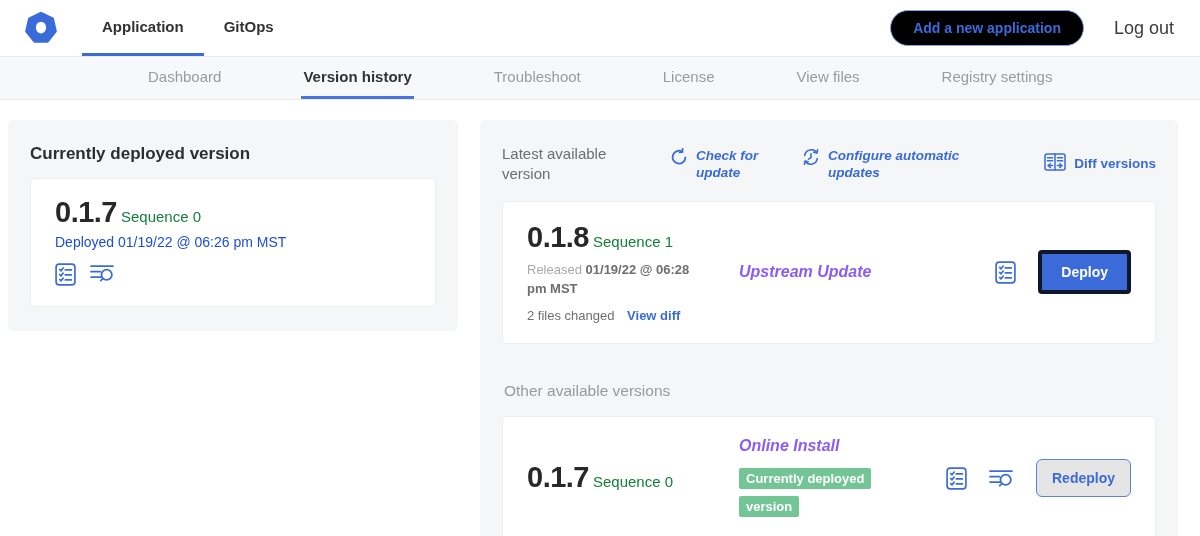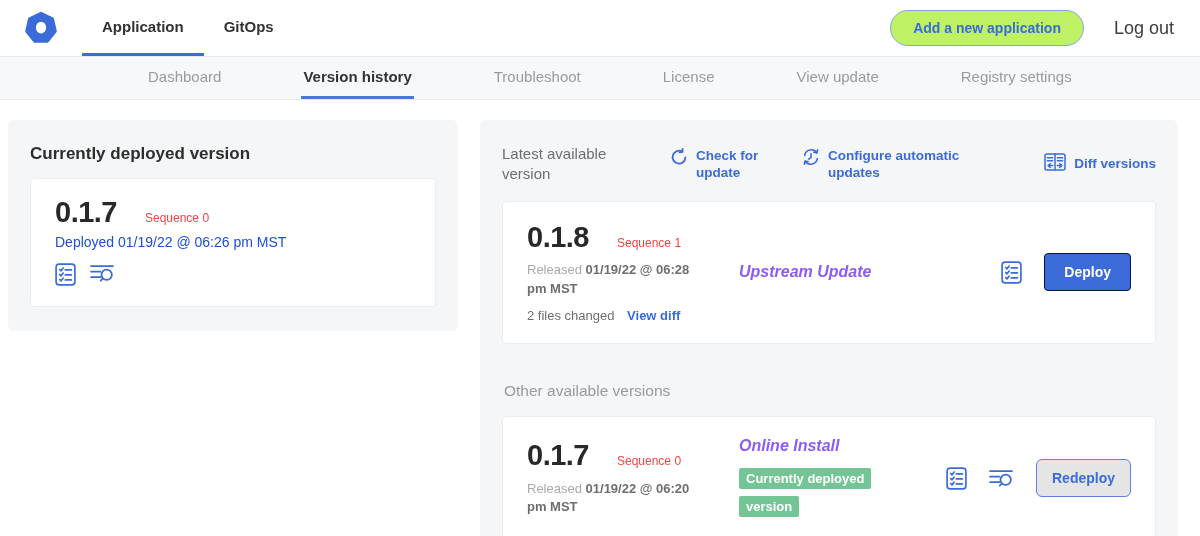--- a/index.html
+++ b/index.html
@@ -8,21 +8,21 @@
 
   
   .topnav { height:56px; display:flex; align-items:center; padding:0 26px 0 24px;
     background:#fff; }
   .logo { width:34px; height:34px; flex:none; cursor:pointer; }
   .topnav-tabs { display:flex; height:100%; margin-left:24px;justify-content:space-between; }
   .topnav-tab { display:flex; align-items:center; padding:0 20px; font-size:15px;
     font-weight:600; color:#323232; cursor:pointer; border-bottom:3px solid transparent;
     height:100%; }
   .topnav-tab.active { border-bottom-color:#3b6bd9; }
-  .add-app-btn { margin-left:auto; background:#bef264; border:1px solid #87a1e8;
+  .add-app-btn { margin-left:auto; background:#000000; border:1px solid #87a1e8;
     color:#3b6bd9; font-family:inherit; font-size:14px; font-weight:700;
     padding:9px 22px; border-radius:18px; cursor:pointer; }
   .logout { margin-left:30px; font-size:18px; color:#3d3d3d; cursor:pointer; }
 
   
   .subnav { height:44px; background:#f7f8fa; border-top:1px solid #ebebee;
     border-bottom:1px solid #ebebee; display:flex; padding-left:146px; }
   .subnav-tab { display:flex; align-items:center; padding:16px 2px; margin-right:78px;
     font-size:15px; color:#9b9b9b; cursor:pointer; border-bottom:3px solid transparent;
     height:100%; }
@@ -35,30 +35,30 @@
   .right-panel { flex:1; padding:24px 22px 24px 22px; }
 
   .panel-title { font-size:17px; font-weight:700; color:#2e2e2e; }
 
   .card { background:#fff; border:1px solid #ededef; border-radius:4px; }
   .deployed-card { margin-top:14px; padding:18px 24px 20px 24px; }
 
   .version-row { display:flex; align-items:baseline; }
   .version-number { font-size:29px; font-weight:700; color:#282828; letter-spacing:-0.5px;
     line-height:1.1; }
-  .sequence { font-size:12px; color:#ef4444; margin-left:28px; }
+  .sequence { font-size:15px; color:#15803d; margin-left:4px; }
   .deployed-date { margin-top:5px; font-size:14px; color:#1d4ed8; }
   .icon-row { margin-top:13px; display:flex; gap:14px; }
   .icon-btn { display:inline-flex; cursor:pointer; }
 
   
   .avail-header { display:flex; align-items:center; margin-bottom:16px; }
   .avail-title { width:132px; font-size:15px; font-weight:400; color:#6e6e6e;
     line-height:1.35; flex:none; }
-  .header-actions { display:flex; margin-left:36px; gap:40px; }
+  .header-actions { display:flex; margin-left:36px; gap:40px;font-style:italic; }
   .action-link { display:flex; gap:8px; color:#3b6bd9; font-size:13.5px; font-weight:600;
     line-height:1.3; cursor:pointer; align-items:flex-start; }
   .action-link svg { margin-top:1px; flex:none; }
   .action-label.w1 { width:66px; }
   .action-label.w2 { width:132px; }
   .diff-link { margin-left:auto; white-space:nowrap; align-items:center; }
 
   
   .version-card { display:flex; align-items:center; padding:20px 24px; }
   .vc-left { width:196px; flex:none; }
@@ -68,21 +68,21 @@
   .files-row { margin-top:10px; font-size:13px; }
   .files-changed { color:#6e6e6e; }
   .view-diff { color:#3b6bd9; font-weight:700; margin-left:9px; cursor:pointer; }
   .vc-mid { flex:1; padding-left:16px; }
   .source-label { font-size:16px; font-weight:600; color:#8b5cf6;font-style:italic; }
   .badge-wrap { margin-top:9px; width:152px; line-height:1.75; }
   .status-badge { display:inline; background:#73c595; color:#fff; font-size:13px;
     font-weight:600; padding:3px 7px; -webkit-box-decoration-break:clone;
     box-decoration-break:clone; border-radius:2px; }
   .vc-right { display:flex; align-items:center; gap:22px; margin-left:12px; }
-  .deploy-btn { background:#3b6bd9; border:1px solid #0f172a; color:#fff;
+  .deploy-btn { background:#3b6bd9; border:4px solid #0f172a; color:#fff;
     font-family:inherit; font-size:14px; font-weight:700; padding:10px 19px;
     border-radius:4px; cursor:pointer; }
   .redeploy-btn { background:#e5e5e5; border:1px solid #5b80dd; color:#3b6bd9;
     font-family:inherit; font-size:14px; font-weight:700; padding:10px 15px;
     border-radius:6px; cursor:pointer; }
 
   .other-title { margin:38px 0 16px 2px; font-size:15.5px; font-weight:400; color:#9a9a9c; }
 </style>
 </head>
 <body>
@@ -148,21 +148,21 @@
   </nav>
   <button class="add-app-btn">Add a new application</button>
   <div class="logout">Log out</div>
 </header>
 
 <nav class="subnav">
   <div class="subnav-tab">Dashboard</div>
   <div class="subnav-tab active">Version history</div>
   <div class="subnav-tab">Troubleshoot</div>
   <div class="subnav-tab">License</div>
-  <div class="subnav-tab">View update</div>
+  <div class="subnav-tab">View files</div>
   <div class="subnav-tab">Registry settings</div>
 </nav>
 
 <main class="content">
 
   <section class="panel left-panel">
     <h2 class="panel-title">Currently deployed version</h2>
     <div class="card deployed-card">
       <div class="version-row">
         <span class="version-number">0.1.7</span>
@@ -245,24 +245,20 @@
     </div>
 
     <h3 class="other-title">Other available versions</h3>
 
     <div class="card version-card">
       <div class="vc-left">
         <div class="version-row">
           <span class="version-number">0.1.7</span>
           <span class="sequence">Sequence 0</span>
         </div>
-        <p class="released">
-          <span class="prefix">Released</span>
-          <span class="date">01/19/22 @ 06:20 pm MST</span>
-        </p>
       </div>
       <div class="vc-mid">
         <span class="source-label">Online Install</span>
         <div class="badge-wrap">
           <span class="status-badge">Currently deployed version</span>
         </div>
       </div>
       <div class="vc-right">
         <span class="icon-btn">
           <svg width="21" height="23" viewBox="0 0 20 22">

